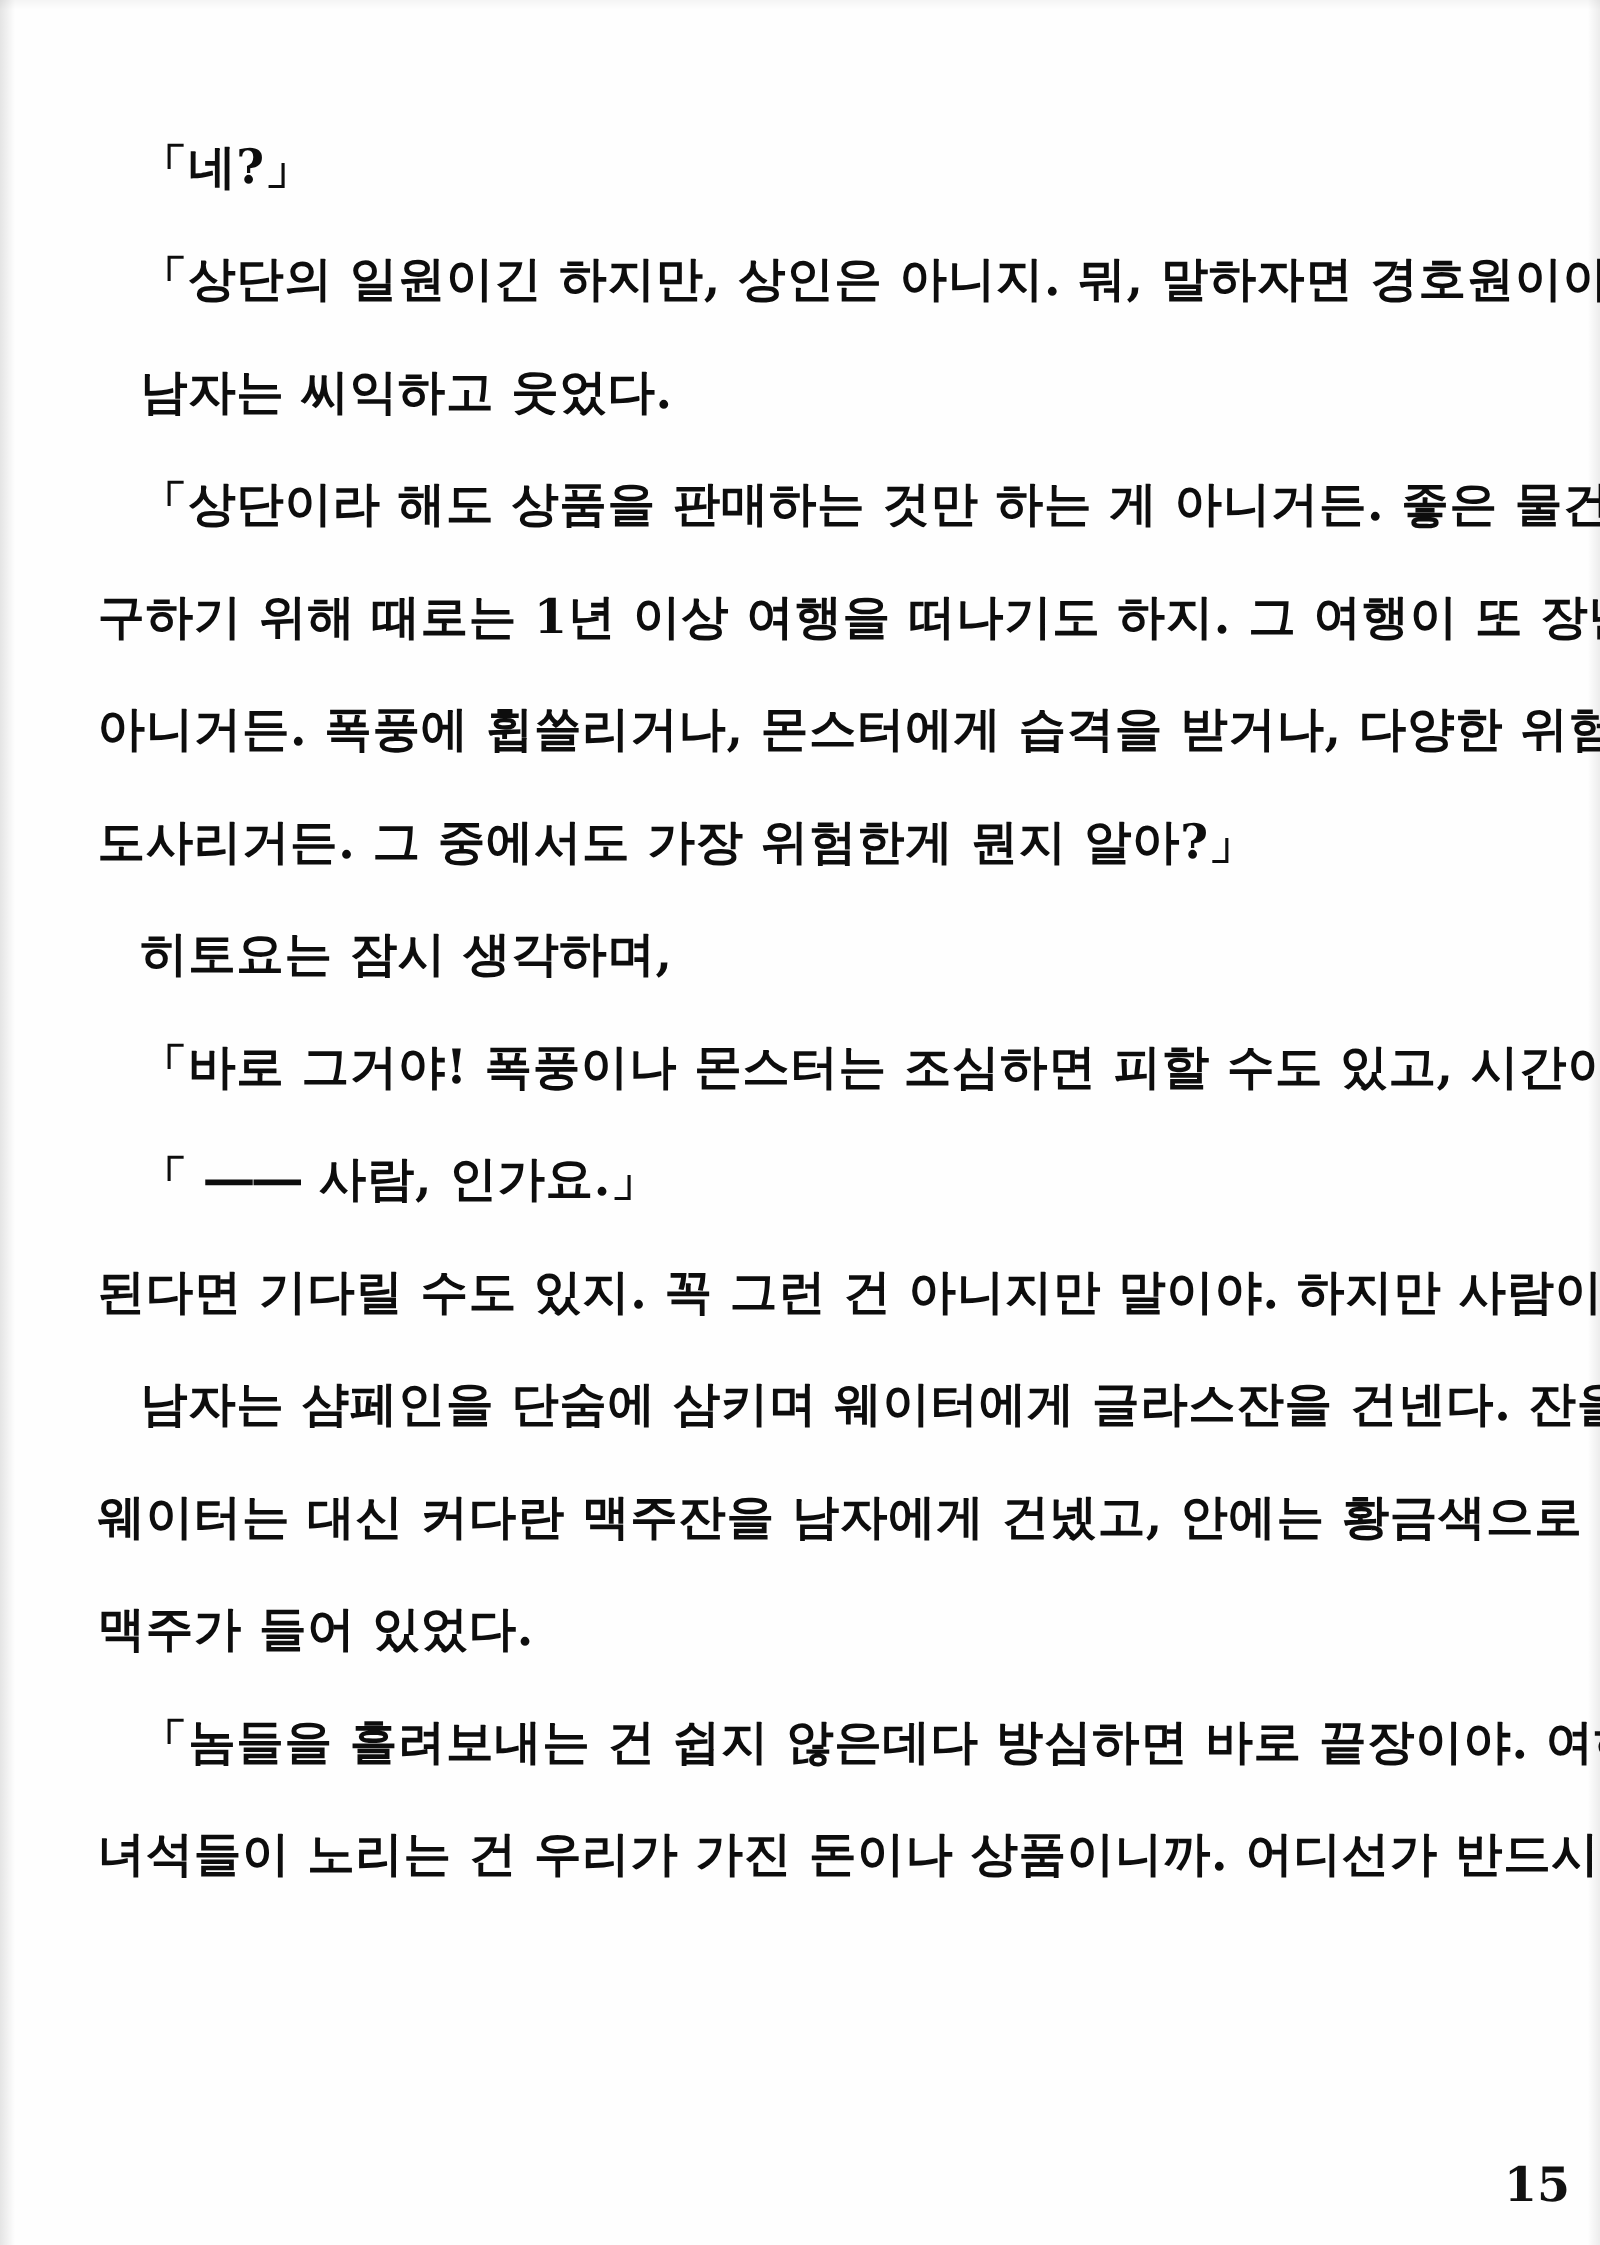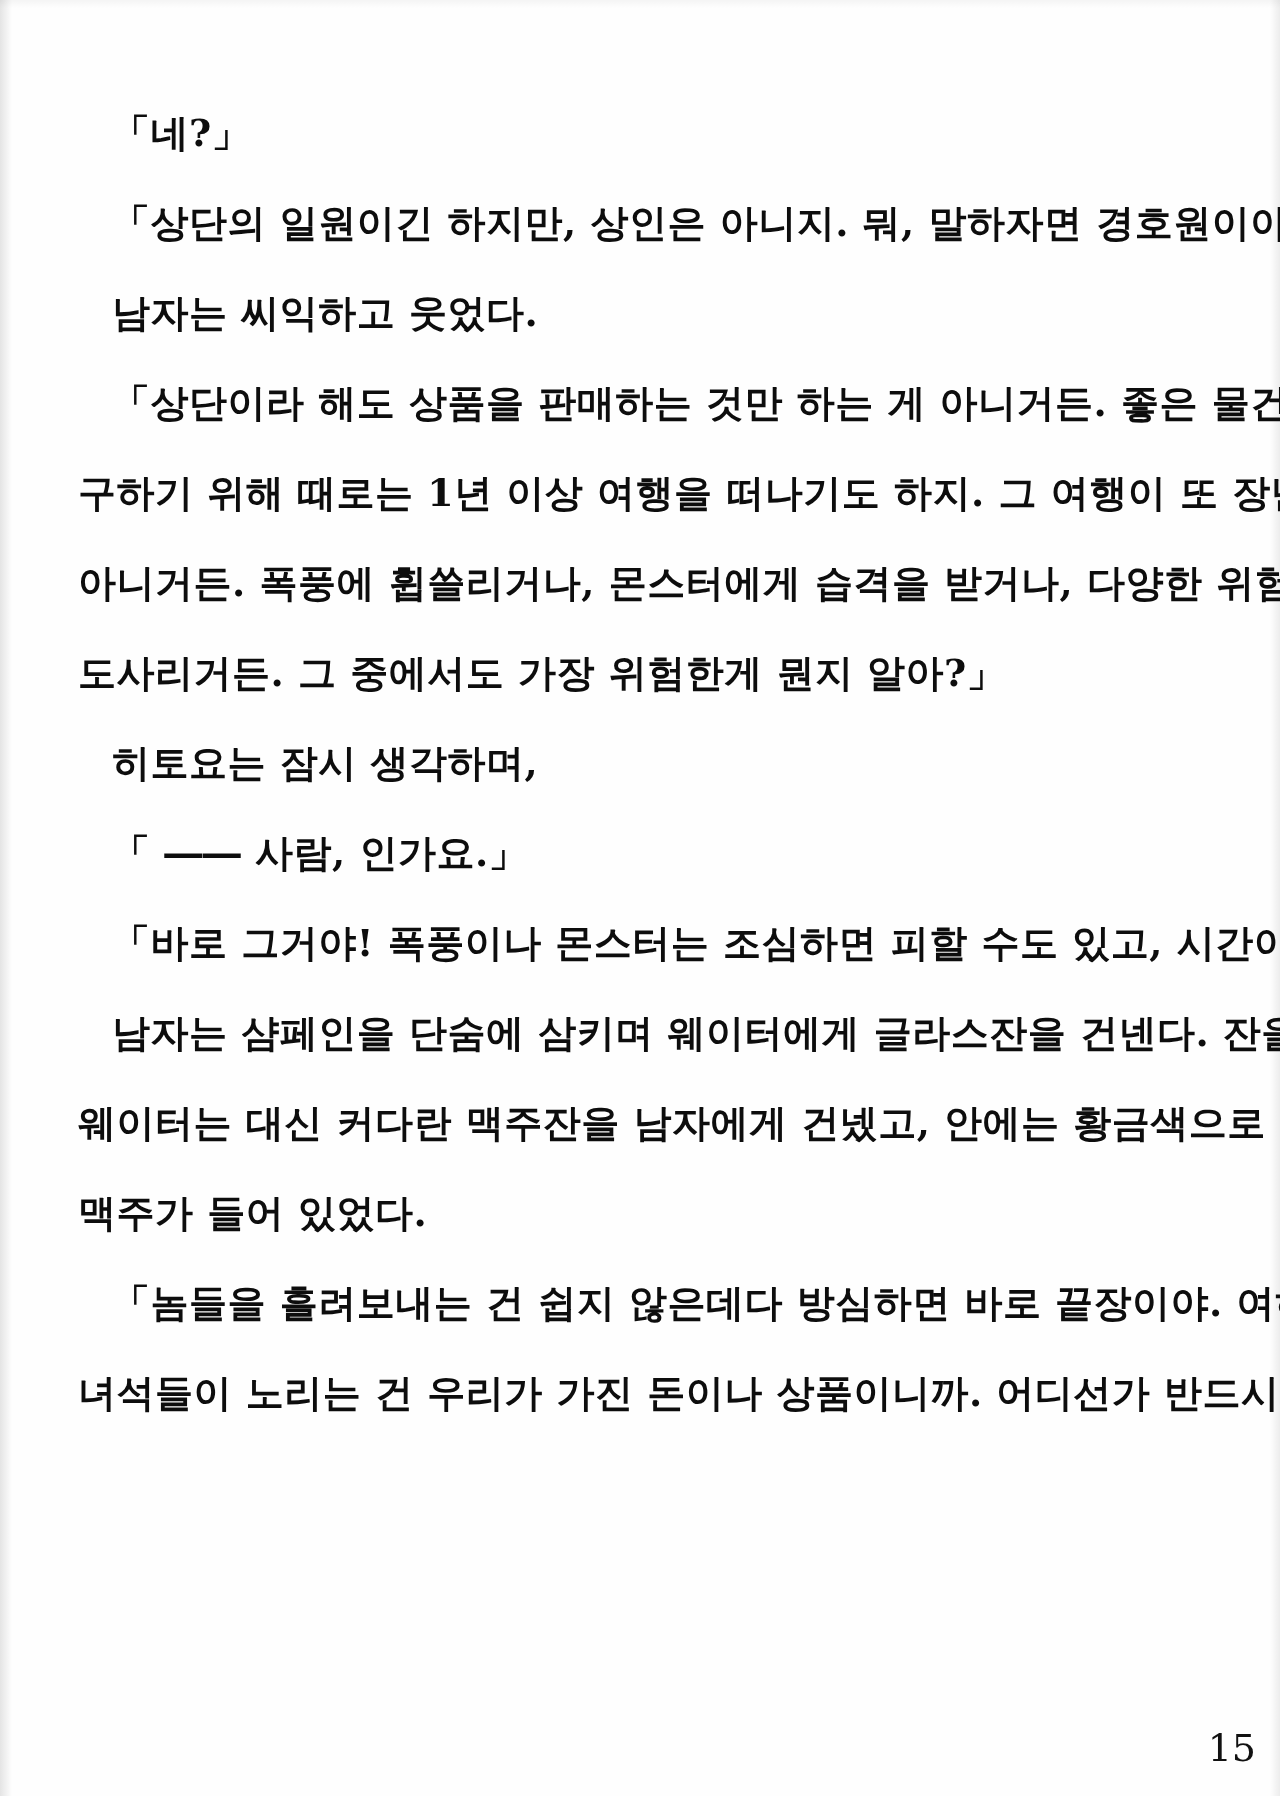--- a/index.html
+++ b/index.html
@@ -44,39 +44,40 @@
     white-space: nowrap;
   }
   .line.indent {
     padding-left: 34px;
   }
   .page-number {
     position: absolute;
     right: 24px;
     bottom: 26px;
     font-size: 38px;
-    font-weight: 400;
+    font-weight: 700;
     color: #111111;
   }
 </style>
 </head>
 <body>
 
 <div class="page">
   <div class="text-block">
       <div class="line indent">「네?」</div>
       <div class="line indent">「상단의 일원이긴 하지만, 상인은 아니지. 뭐, 말하자면 경호원이야.」</div>
       <div class="line indent">남자는 씨익하고 웃었다.</div>
       <div class="line indent">「상단이라 해도 상품을 판매하는 것만 하는 게 아니거든. 좋은 물건을</div>
       <div class="line">구하기 위해 때로는 1년 이상 여행을 떠나기도 하지. 그 여행이 또 장난이</div>
       <div class="line">아니거든. 폭풍에 휩쓸리거나, 몬스터에게 습격을 받거나, 다양한 위험이</div>
       <div class="line">도사리거든. 그 중에서도 가장 위험한게 뭔지 알아?」</div>
       <div class="line indent">히토요는 잠시 생각하며,</div>
+      <div class="line indent">「바로 그거야! 폭풍이나 몬스터는 조심하면 피할 수도 있고, 시간이</div>
       <div class="line indent">「 ―― 사람, 인가요.」</div>
-      <div class="line indent">「바로 그거야! 폭풍이나 몬스터는 조심하면 피할 수도 있고, 시간이</div>
+      <div class="line">된다면 기다릴 수도 있지. 꼭 그런 건 아니지만 말이야. 하지만 사람이</div>
       <div class="line indent">남자는 샴페인을 단숨에 삼키며 웨이터에게 글라스잔을 건넨다. 잔을 받은</div>
       <div class="line">웨이터는 대신 커다란 맥주잔을 남자에게 건넸고, 안에는 황금색으로 빛나는</div>
       <div class="line">맥주가 들어 있었다.</div>
       <div class="line indent">「놈들을 흘려보내는 건 쉽지 않은데다 방심하면 바로 끝장이야. 여하튼</div>
       <div class="line">녀석들이 노리는 건 우리가 가진 돈이나 상품이니까. 어디선가 반드시 상대</div>
     </div>
   <div class="page-number">15</div>
 </div>
 
 </body></html>

